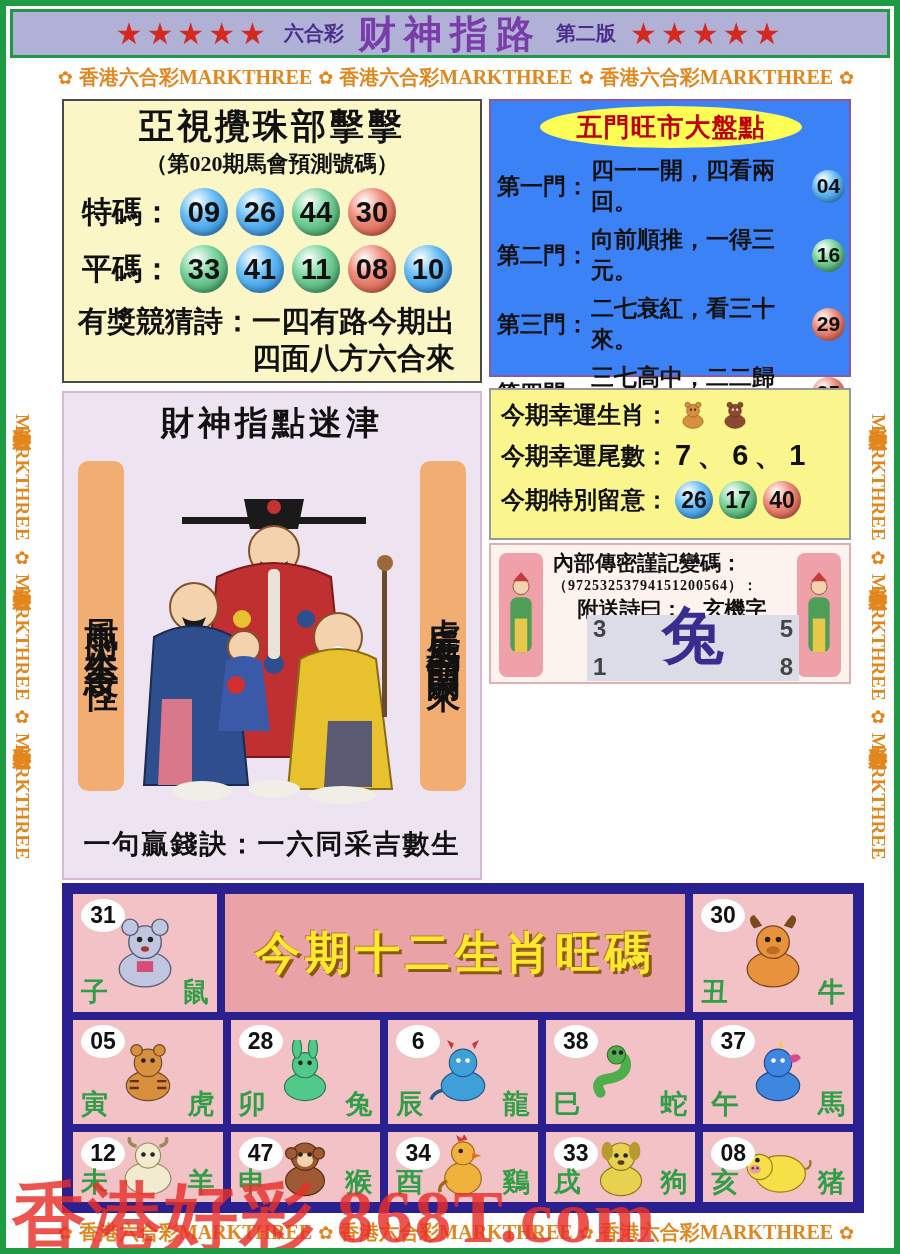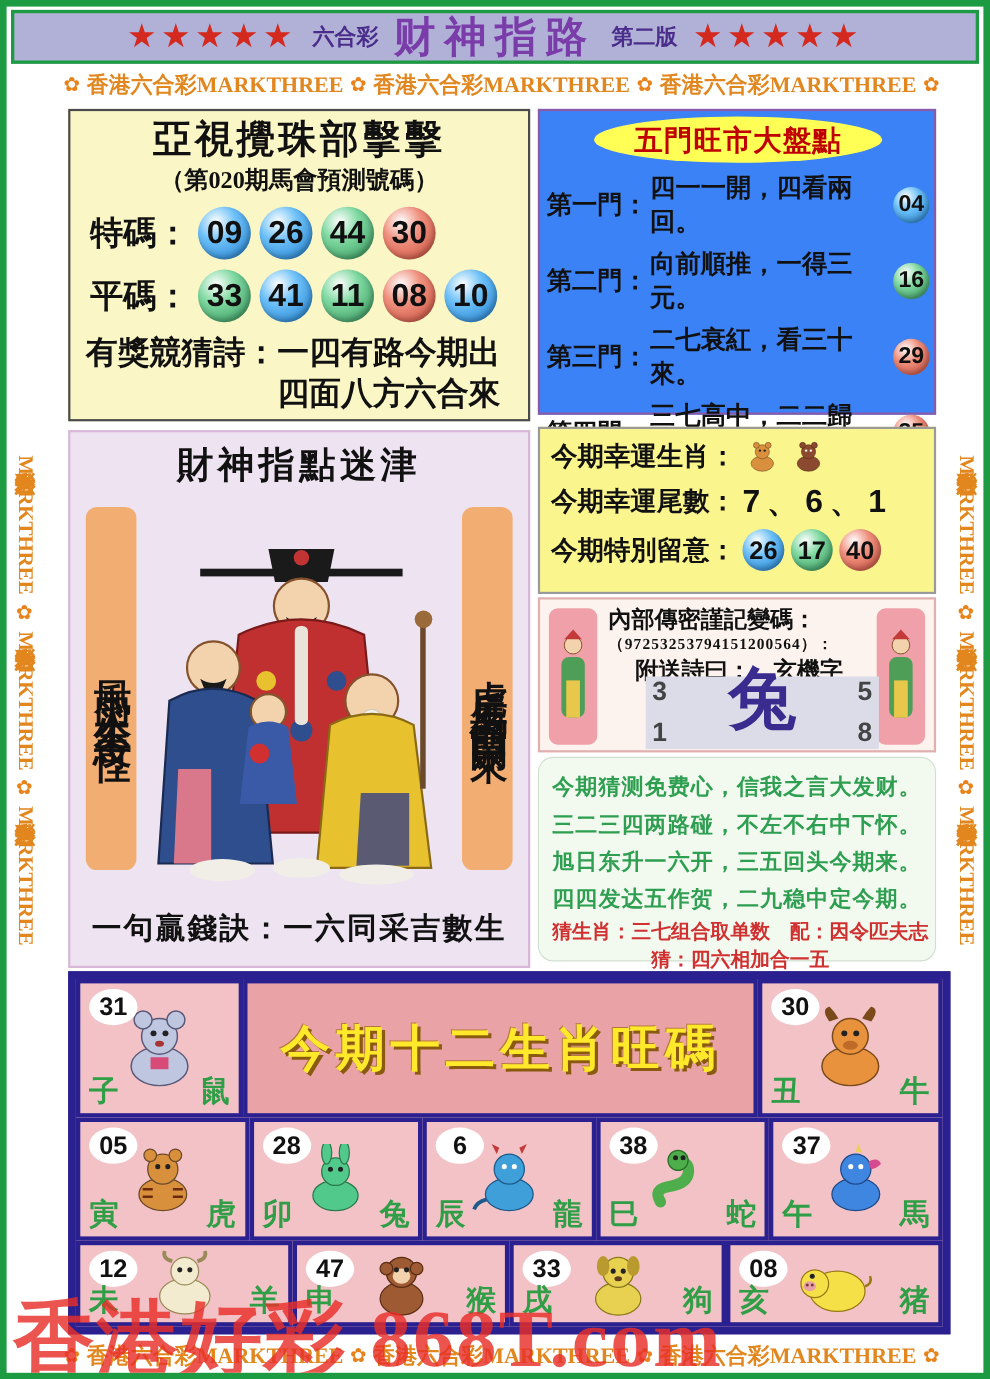--- a/index.html
+++ b/index.html
@@ -321,28 +321,20 @@
     </div>
     <div class="mystery">
       <span class="corner c-tl">3</span>
       <span class="corner c-tr">5</span>
       <span class="corner c-bl">1</span>
       <span class="corner c-br">8</span>
       <div class="mystery-char">兔</div>
     </div>
   </div>
 
-  <div class="box poembox">
-    <div class="g">今期猜测免费心，信我之言大发财。</div>
-    <div class="g">三二三四两路碰，不左不右中下怀。</div>
-    <div class="g">旭日东升一六开，三五回头今期来。</div>
-    <div class="g">四四发达五作贺，二九稳中定今期。</div>
-    <div class="r">猜生肖：三七组合取单数　配：因令匹夫志</div>
-    <div class="r r2">猜：四六相加合一五</div>
-  </div>
 
   <div class="box grid">
     <div class="grow grow1">
       <div class="zcell zc-rat">
         <span class="badge">31</span>
         <svg class="zart" viewBox="0 0 64 56">
             <ellipse cx="32" cy="40" rx="19" ry="13" fill="#bfc6df" stroke="#5a5a78"></ellipse>
             <circle cx="32" cy="20" r="12" fill="#bfc6df" stroke="#5a5a78"></circle>
             <circle cx="21" cy="9" r="6" fill="#bfc6df" stroke="#5a5a78"></circle>
             <circle cx="43" cy="9" r="6" fill="#bfc6df" stroke="#5a5a78"></circle>
@@ -461,20 +453,33 @@
             <circle cx="20" cy="16" r="5" fill="#9e5a32" stroke="#5a2e14"></circle>
             <circle cx="44" cy="16" r="5" fill="#9e5a32" stroke="#5a2e14"></circle>
             <ellipse cx="32" cy="22" rx="7" ry="6" fill="#f2d3ae"></ellipse>
             <circle cx="28" cy="17" r="2" fill="#222"></circle>
             <circle cx="36" cy="17" r="2" fill="#222"></circle>
           </svg>
         <span class="branch">申</span>
         <span class="animalchar">猴</span>
       </div>
       <div class="zcell">
+        <span class="badge">34</span>
+        <svg class="zart" viewBox="0 0 64 56">
+            <ellipse cx="32" cy="38" rx="16" ry="14" fill="#f0b23c" stroke="#9a6a14"></ellipse>
+            <circle cx="32" cy="16" r="10" fill="#f0b23c" stroke="#9a6a14"></circle>
+            <path d="M28 6 l-2 -6 l5 3 l2 -4 l3 5 Z" fill="#d83a3a"></path>
+            <path d="M40 16 l8 2 l-8 3 Z" fill="#e86a1a"></path>
+            <circle cx="30" cy="14" r="2" fill="#222"></circle>
+            <path d="M18 40 q-8 4 -6 10" stroke="#9a6a14" stroke-width="3" fill="none"></path>
+          </svg>
+        <span class="branch">酉</span>
+        <span class="animalchar">鷄</span>
+      </div>
+      <div class="zcell">
         <span class="badge">33</span>
         <svg class="zart" viewBox="0 0 64 56">
             <ellipse cx="32" cy="40" rx="18" ry="13" fill="#e8d051" stroke="#8a7a1a"></ellipse>
             <circle cx="32" cy="19" r="12" fill="#e8d051" stroke="#8a7a1a"></circle>
             <ellipse cx="20" cy="14" rx="5" ry="8" fill="#b89a2e"></ellipse>
             <ellipse cx="44" cy="14" rx="5" ry="8" fill="#b89a2e"></ellipse>
             <circle cx="28" cy="18" r="2" fill="#222"></circle>
             <circle cx="36" cy="18" r="2" fill="#222"></circle>
             <ellipse cx="32" cy="24" rx="3" ry="2" fill="#5a3a1a"></ellipse>
           </svg>

